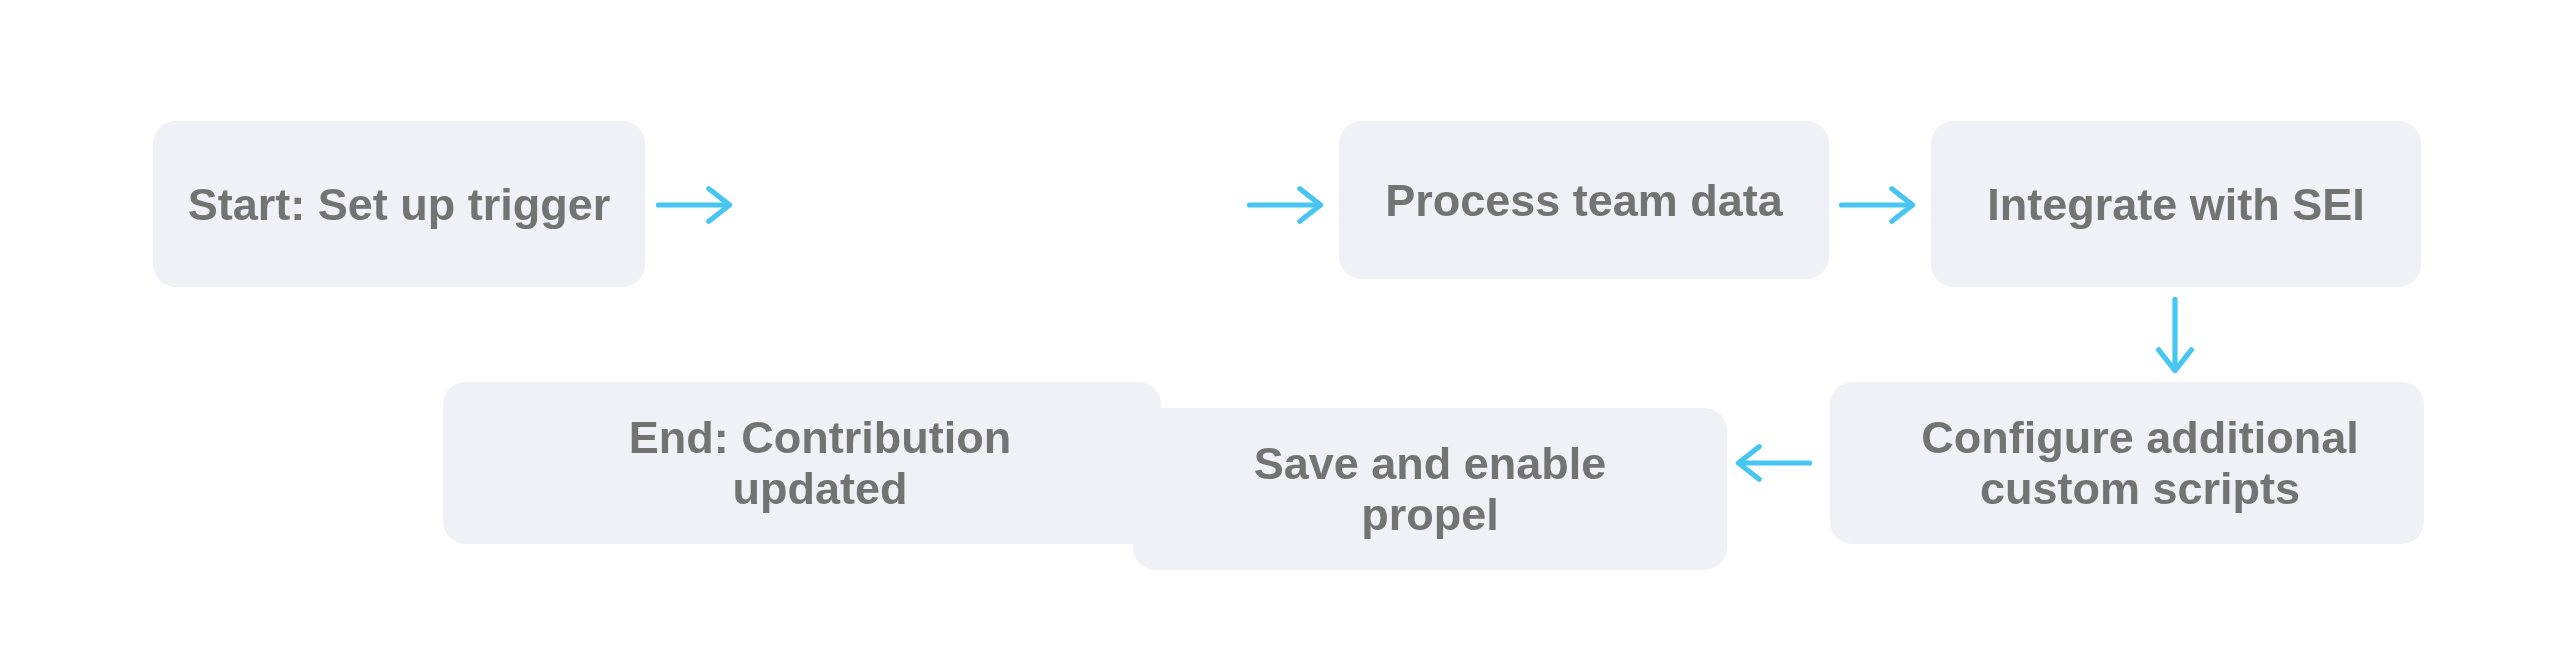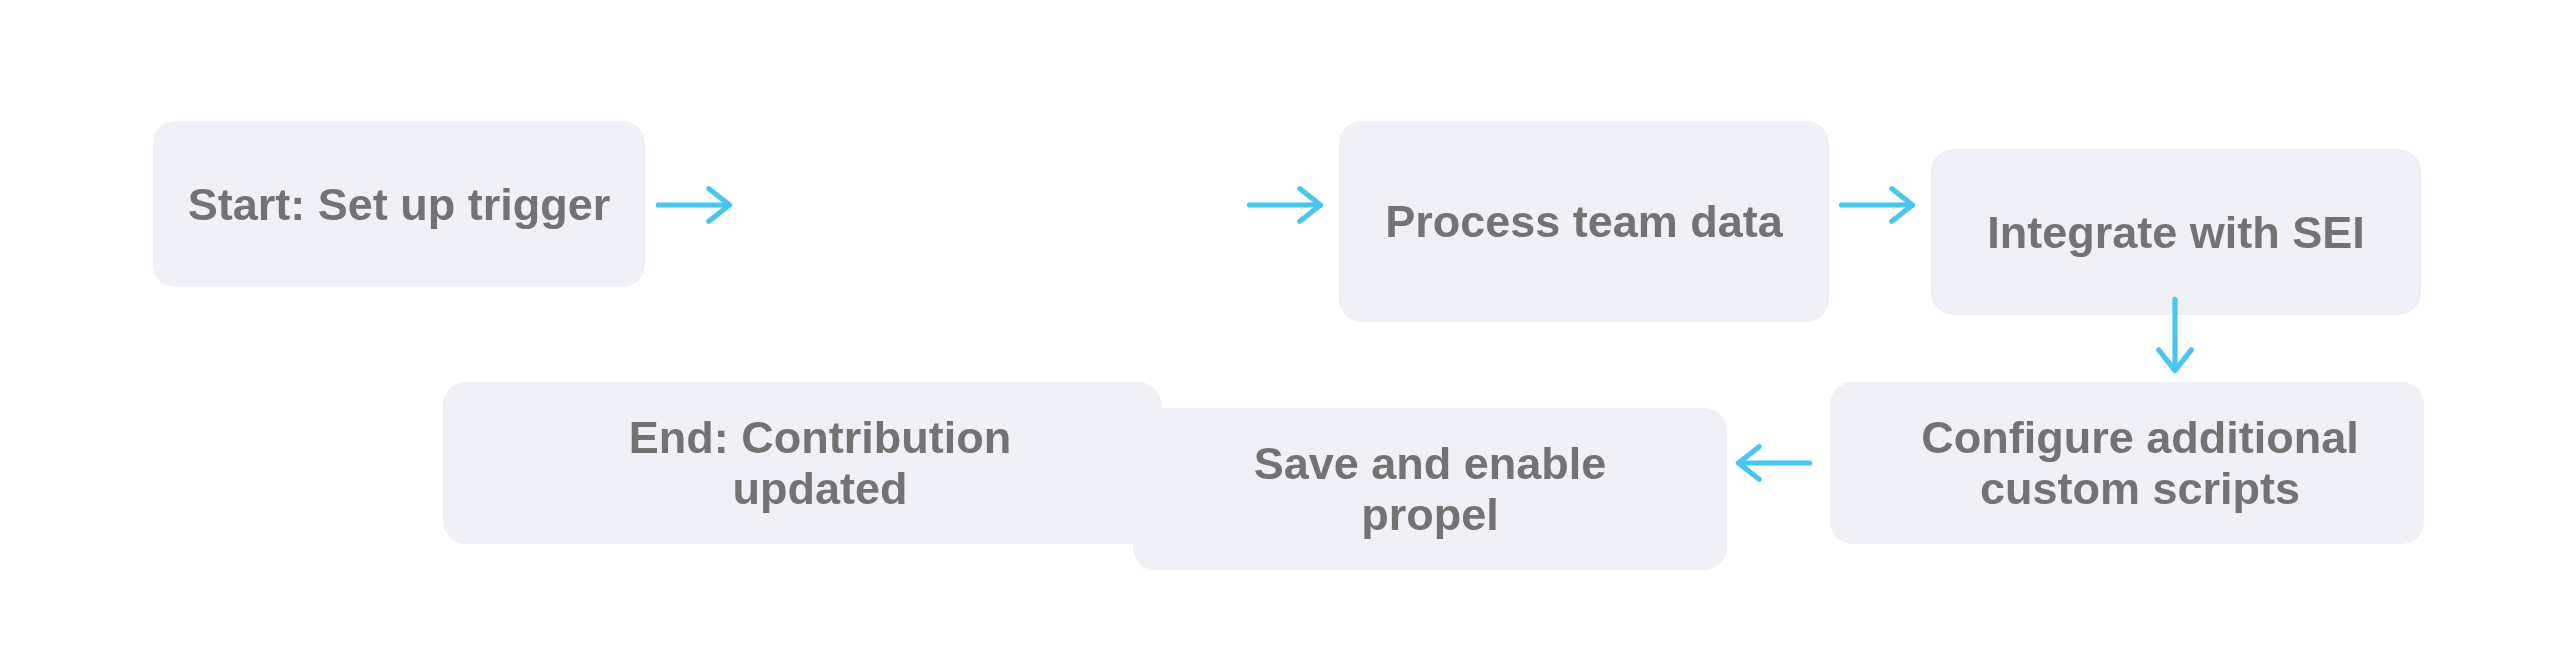--- a/index.html
+++ b/index.html
@@ -40,22 +40,22 @@
   .arrow path {
     fill: none;
     stroke: #47c6f2;
     stroke-width: 7;
     stroke-linecap: round;
     stroke-linejoin: round;
   }
   
   .n-start     { left: 153px;  top: 121px; width: 492px; height: 166px; }
   .n-retrieve  { left: 748px; top: 121px; width: 490px; height: 166px; }
-  .n-process   { left: 1339px; top: 121px; width: 490px; height: 201px; }
-  .n-integrate { left: 1931px; top: 121px; width: 490px; height: 166px; margin-top: 28px; }
+  .n-process   { left: 1339px; top: 121px; width: 490px; height: 158px; }
+  .n-integrate { left: 1931px; top: 121px; width: 490px; height: 166px; }
   .n-configure { left: 1830px; top: 382px; width: 594px; height: 162px; padding-left: 26px; }
   .n-save      { left: 1133px; top: 382px; width: 594px; height: 162px; margin-top: 26px; }
   .n-end       { left: 443px;  top: 382px; width: 718px; height: 162px; padding-left: 36px; }
   
   .a1 { left: 654px;  top: 181px; }
   .a2 { left: 1245px; top: 181px; }
   .a3 { left: 1837px; top: 181px; }
   .a4 { left: 2151px; top: 295px; }
   .a5 { left: 1731px; top: 439px; }
   .a6 { left: 1042px; top: 439px; }

